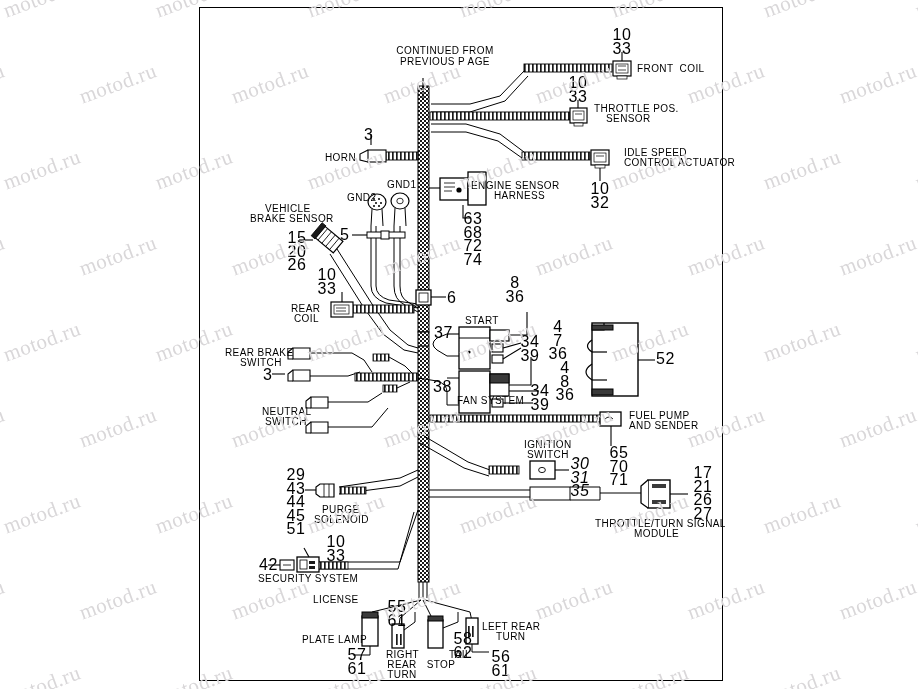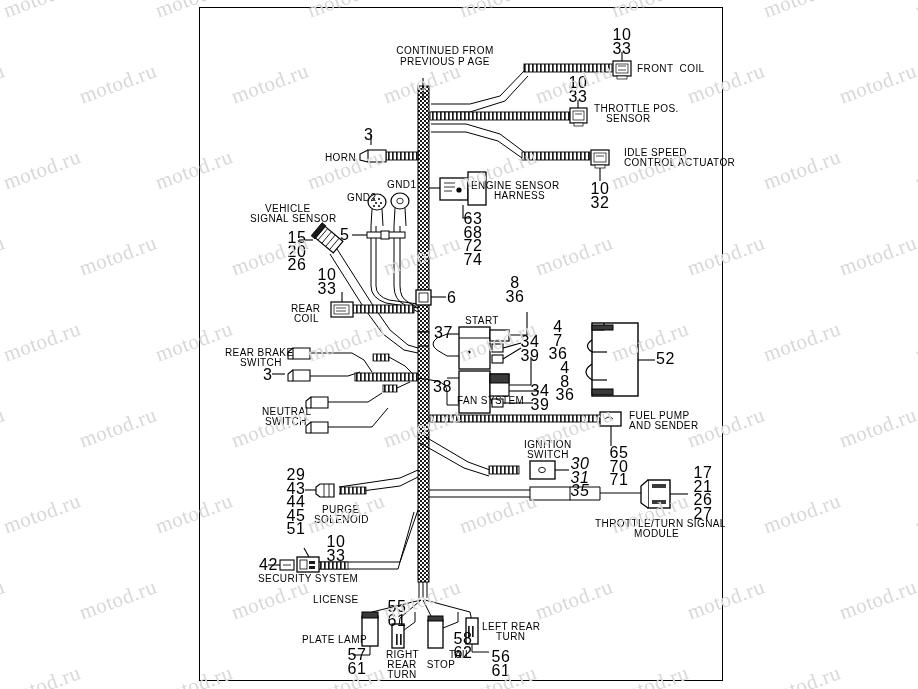--- a/index.html
+++ b/index.html
@@ -406,21 +406,21 @@
 <div class="lbl" style="left:325px;top:153px;">HORN</div>
 <div class="lbl" style="left:387px;top:180px;">GND1</div>
 <div class="lbl" style="left:347px;top:193px;">GND2</div>
 <div class="num" style="left:340px;top:228px;">5</div>
 
 <div class="lbl" style="left:471px;top:181px;">ENGINE SENSOR</div>
 <div class="lbl" style="left:494px;top:191px;">HARNESS</div>
 <div class="num c" style="left:459px;top:212px;width:28px;">63<br>68<br>72<br>74</div>
 
 <div class="lbl" style="left:265px;top:204px;">VEHICLE</div>
-<div class="lbl" style="left:250px;top:214px;">SIGNAL SENSOR</div>
+<div class="lbl" style="left:250px;top:214px;">BRAKE SENSOR</div>
 <div class="num c" style="left:283px;top:231px;width:28px;">15<br>20<br>26</div>
 
 <div class="num c" style="left:313px;top:268px;width:28px;">10<br>33</div>
 <div class="lbl" style="left:291px;top:304px;">REAR</div>
 <div class="lbl" style="left:294px;top:314px;">COIL</div>
 
 <div class="num" style="left:447px;top:291px;">6</div>
 
 <div class="lbl" style="left:225px;top:348px;">REAR BRAKE</div>
 <div class="lbl" style="left:240px;top:358px;">SWITCH</div>

